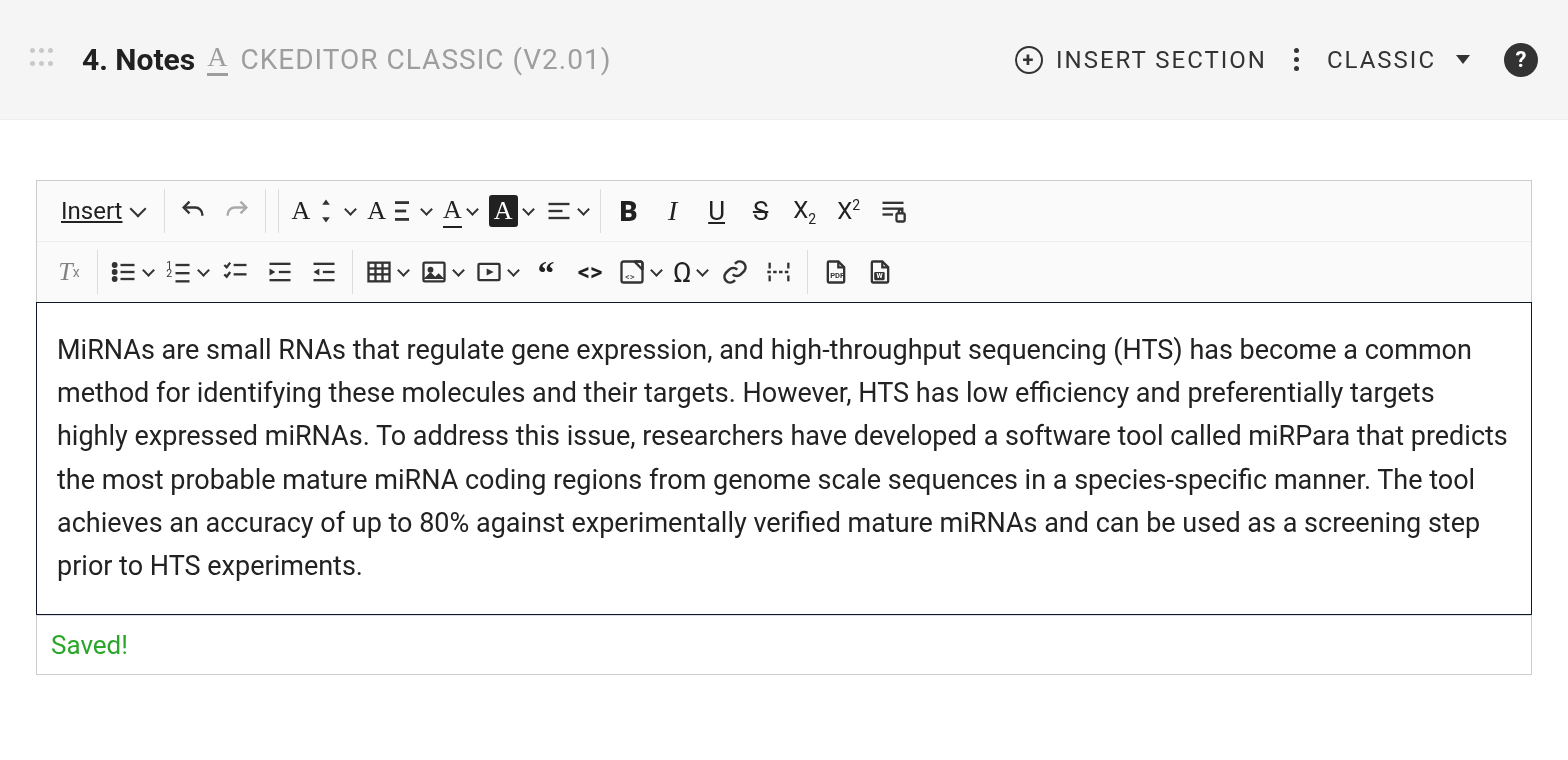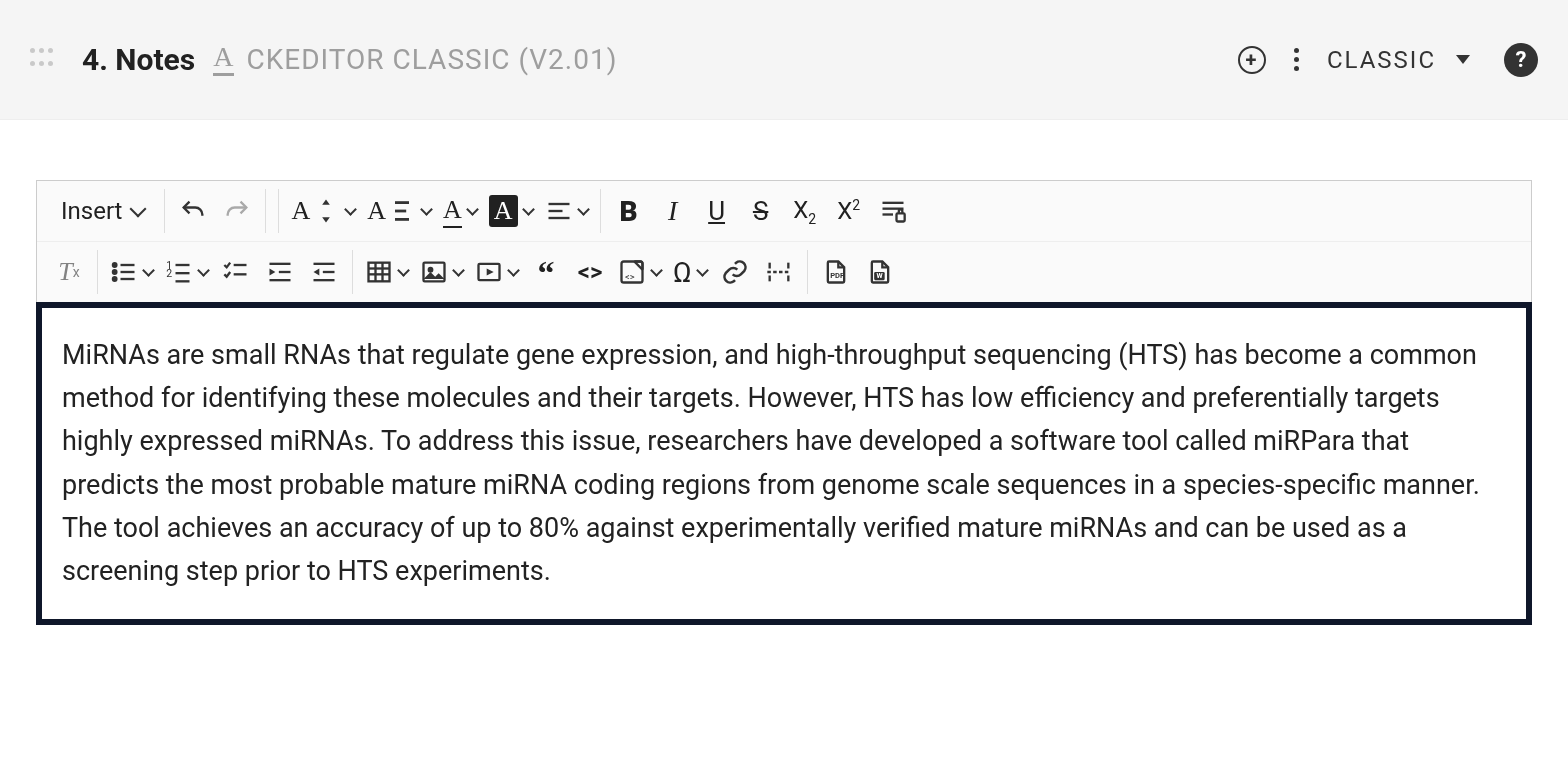--- a/index.html
+++ b/index.html
@@ -1,46 +1,46 @@
 <!DOCTYPE html>
 <html><head>
 <meta charset="utf-8">
 <style>
 * { box-sizing: border-box; margin: 0; padding: 0; }
 body { font-family: -apple-system, BlinkMacSystemFont, "Segoe UI", Roboto, Helvetica, Arial, sans-serif; background: #fff; color: #212121; }
 .header-bar { display: flex; align-items: center; padding: 18px 30px; background: #f5f5f5; border-bottom: 1px solid #eee; height: 120px; }
 .drag-handle { width: 24px; height: 24px; display: grid; grid-template-columns: repeat(3,1fr); grid-template-rows: repeat(2,1fr); gap: 3px; opacity: .4; margin-right: 28px; cursor: grab; }
 .drag-handle span { width: 5px; height: 5px; background: #888; border-radius: 50%; }
-.section-title { font-size: 30px; font-weight: 700; margin-right: 18px; }
+.section-title { font-size: 30px; font-weight: 700; margin-right: 12px; }
 .editor-badge { display: flex; align-items: center; gap: 12px; color: #9e9e9e; font-size: 28px; letter-spacing: 1px; }
 .badge-a { font-family: Georgia, serif; font-size: 28px; border-bottom: 3px solid #9e9e9e; padding-bottom: 2px; line-height: 1; }
 .spacer { flex: 1; }
 .hdr-btn { display: flex; align-items: center; gap: 12px; color: #333; font-size: 24px; letter-spacing: 2px; cursor: pointer; padding: 8px 10px; }
 .hdr-icon { width: 30px; height: 30px; display: flex; align-items: center; justify-content: center; }
 .plus-circle { width: 28px; height: 28px; border: 2.2px solid #333; border-radius: 50%; display: flex; align-items: center; justify-content: center; font-size: 20px; font-weight: 700; line-height: 1; }
 .kebab { width: 20px; display: flex; flex-direction: column; align-items: center; gap: 4px; margin: 0 10px; cursor: pointer; }
 .kebab span { width: 5px; height: 5px; background: #333; border-radius: 50%; }
 .caret-down { width: 0; height: 0; border-left: 7px solid transparent; border-right: 7px solid transparent; border-top: 9px solid #333; margin-left: 8px; }
 .help-circle { width: 34px; height: 34px; border-radius: 50%; background: #333; color: #fff; display: flex; align-items: center; justify-content: center; font-size: 22px; font-weight: 700; margin-left: 24px; cursor: pointer; }
 
 .editor-wrap { padding: 60px 36px 20px; }
 .toolbar { border: 1px solid #ccc; border-bottom: none; background: #fafafa; }
 .toolbar-row { display: flex; align-items: center; padding: 8px 10px; flex-wrap: wrap; }
 .toolbar-row + .toolbar-row { border-top: 1px solid #eee; }
 .tb-sep { width: 1px; height: 44px; background: #ddd; margin: 0 6px; }
 .tb-btn { min-width: 44px; height: 44px; display: flex; align-items: center; justify-content: center; cursor: pointer; border-radius: 3px; padding: 0 6px; }
 .tb-btn svg { width: 28px; height: 28px; }
-.tb-text { font-size: 24px; padding: 0 14px; display: flex; align-items: center; gap: 10px; cursor: pointer; height: 44px; }
+.tb-text { font-size: 24px; padding: 0 14px; display: flex; align-items: center; gap: 10px; cursor: pointer; height: 44px; text-decoration: underline; }
 .chev { width: 12px; height: 12px; border-right: 2.2px solid #333; border-bottom: 2.2px solid #333; transform: rotate(45deg); margin-top: -4px; }
 .chev-sm { width: 9px; height: 9px; border-right: 2px solid #333; border-bottom: 2px solid #333; transform: rotate(45deg); margin-left: 6px; margin-top: -3px; }
 .iconbox { font-family: Georgia, "Times New Roman", serif; font-size: 26px; font-weight: 500; }
 .iconbox-inv { background: #212121; color: #fff; padding: 1px 5px; border-radius: 3px; }
 .iconbox-u { border-bottom: 2.2px solid #212121; padding-bottom: 1px; }
 
-.content-area { border: 6px solid #0f172a; padding: 26px 20px; font-size: 27px; line-height: 1.6; color: #222; }
+.content-area { border: 1px solid #0f172a; padding: 26px 20px; font-size: 27px; line-height: 1.6; color: #222; }
 .status-bar { border: 1px solid #ccc; border-top: 1px solid #ddd; padding: 14px 14px; font-size: 26px; color: #2aa62a; }
 </style>
 </head>
 <body>
 
 <div class="header-bar">
   <div class="drag-handle">
       <span></span>
       <span></span>
       <span></span>
@@ -51,20 +51,21 @@
   <div class="section-title">4. Notes</div>
   <div class="editor-badge">
     <span class="badge-a">A</span>
     <span>CKEDITOR CLASSIC (V2.01)</span>
   </div>
   <div class="spacer"></div>
   <div class="hdr-btn">
     <span class="hdr-icon">
         <span class="plus-circle">+</span>
       </span>
+    <span>INSERT SECTION</span>
   </div>
   <div class="kebab">
       <span></span>
       <span></span>
       <span></span>
     </div>
   <div class="hdr-btn">
     <span>CLASSIC</span>
     <span class="caret-down"></span>
   </div>
@@ -282,13 +283,16 @@
             <text x="9" y="17.5" font-size="6" fill="#fff" stroke="none" font-weight="700">W</text>
           </svg>
         </div>
     </div>
   </div>
 
   <div class="content-area">
     <p>MiRNAs are small RNAs that regulate gene expression, and high-throughput sequencing (HTS) has become a common method for identifying these molecules and their targets. However, HTS has low efficiency and preferentially targets highly expressed miRNAs. To address this issue, researchers have developed a software tool called miRPara that predicts the most probable mature miRNA coding regions from genome scale sequences in a species-specific manner. The tool achieves an accuracy of up to 80% against experimentally verified mature miRNAs and can be used as a screening step prior to HTS experiments.</p>
   </div>
 
+  <div class="status-bar">
+    <span>Saved!</span>
+  </div>
 </div>
 
 </body></html>

